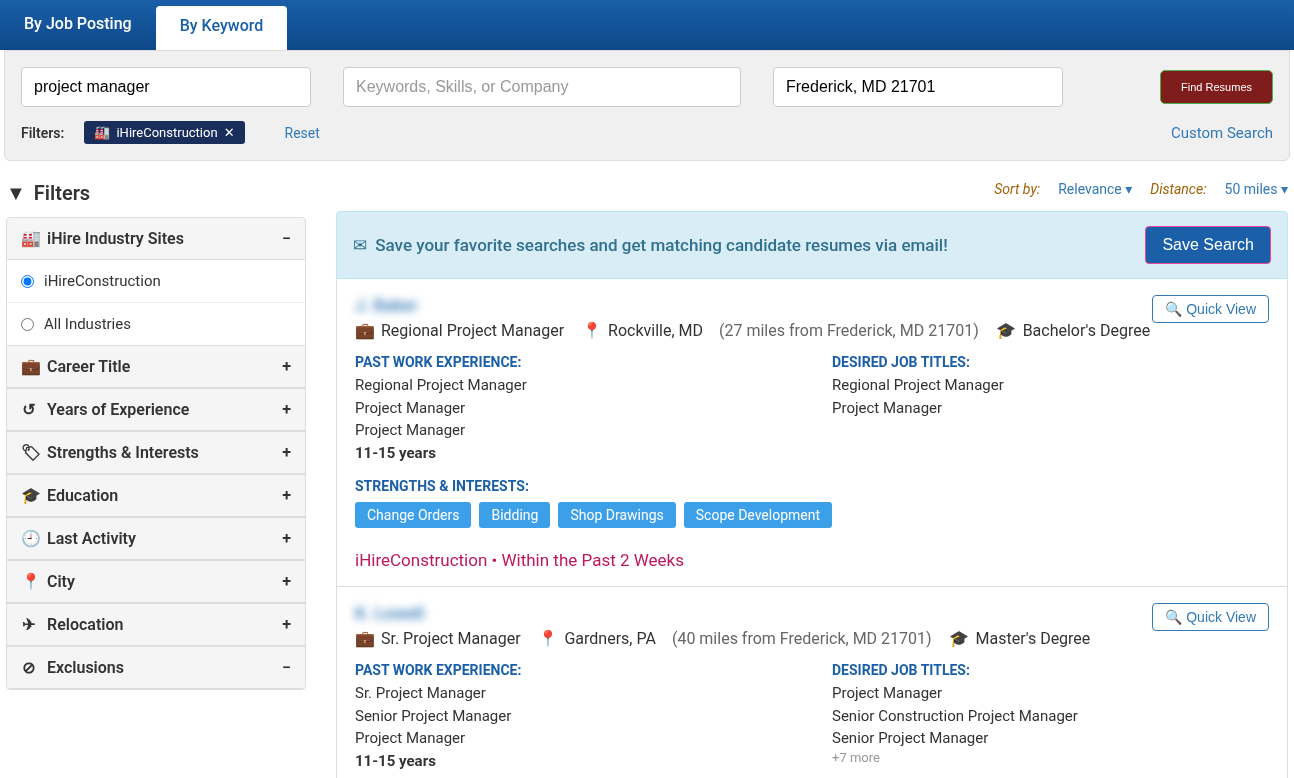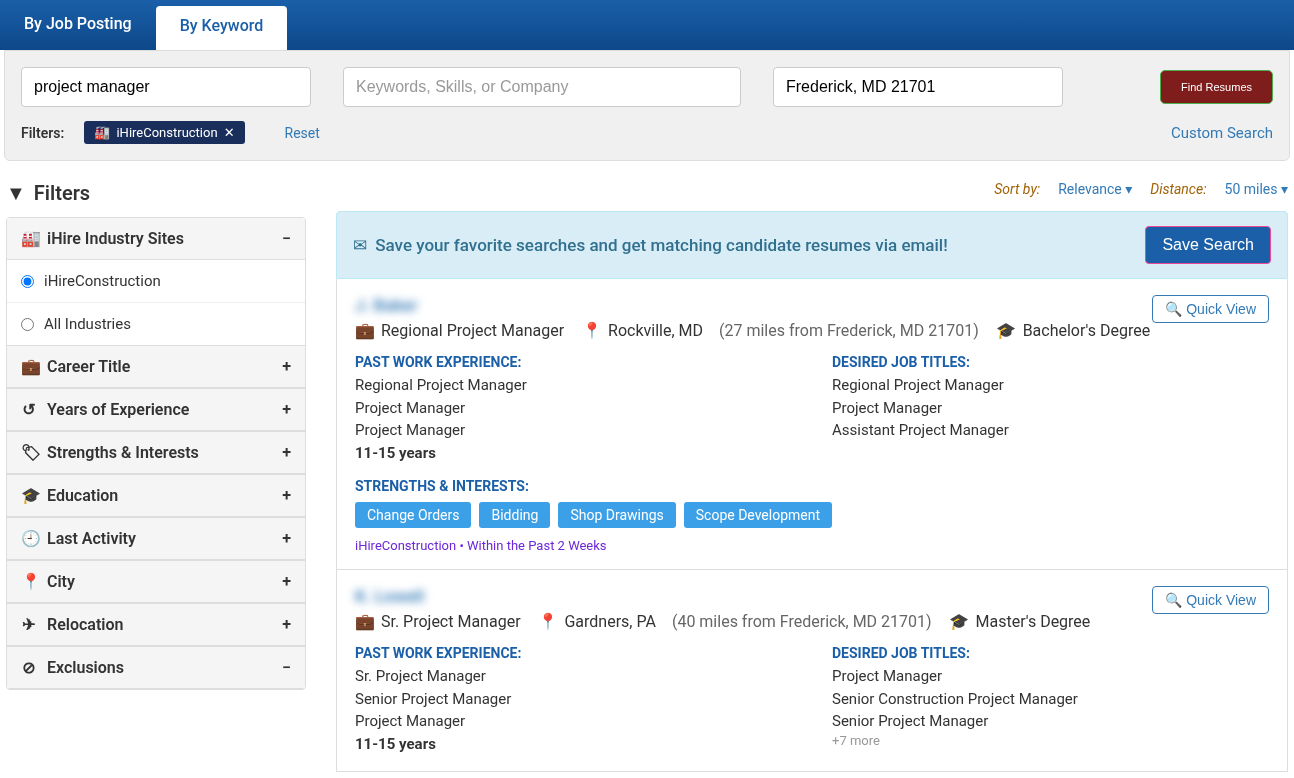--- a/index.html
+++ b/index.html
@@ -51,21 +51,21 @@
 .candidate-meta { margin-top: 6px; font-size: 16px; color: #333; display: flex; gap: 18px; align-items: center; flex-wrap: wrap; }
 .meta-item { display: inline-flex; align-items: center; gap: 6px; }
 .distance { color: #666; }
 .section-label { color: #1a5fa8; font-weight: 700; font-size: 14px; margin-top: 14px; margin-bottom: 4px; }
 .cols2 { display: flex; gap: 40px; }
 .cols2 > div { flex: 1; }
 .exp-item { font-size: 15px; color: #333; line-height: 1.5; }
 .years { font-weight: 700; }
 .tags-row { margin-top: 8px; display: flex; gap: 8px; flex-wrap: wrap; }
 .tag-blue { background: #3ca0e8; color: #fff; padding: 5px 12px; border-radius: 3px; font-size: 14px; }
-.footer-meta { color: #6d28d9; font-size: 13px; margin-top: 10px; }
+.footer-meta { color: #be185d; font-size: 17px; margin-top: 22px; }
 .more-link { color: #999; font-size: 13px; cursor:pointer; }
 input::placeholder { color: #999; }
 </style>
 </head>
 <body>
 
 <div class="top-bar">
   <div class="tab">By Job Posting</div>
   <div class="tab active">By Keyword</div>
 </div>
@@ -213,21 +213,20 @@
           <div class="section-label">PAST WORK EXPERIENCE:</div>
           <div class="exp-item">Regional Project Manager</div>
           <div class="exp-item">Project Manager</div>
           <div class="exp-item">Project Manager</div>
           <div class="exp-item years">11-15 years</div>
         </div>
         <div>
           <div class="section-label">DESIRED JOB TITLES:</div>
           <div class="exp-item">Regional Project Manager</div>
           <div class="exp-item">Project Manager</div>
-          <div class="exp-item">Assistant Project Manager</div>
         </div>
       </div>
       <div class="section-label">STRENGTHS &amp; INTERESTS:</div>
       <div class="tags-row">
         <span class="tag-blue">Change Orders</span>
         <span class="tag-blue">Bidding</span>
         <span class="tag-blue">Shop Drawings</span>
         <span class="tag-blue">Scope Development</span>
       </div>
       <div class="footer-meta">iHireConstruction • Within the Past 2 Weeks</div>

